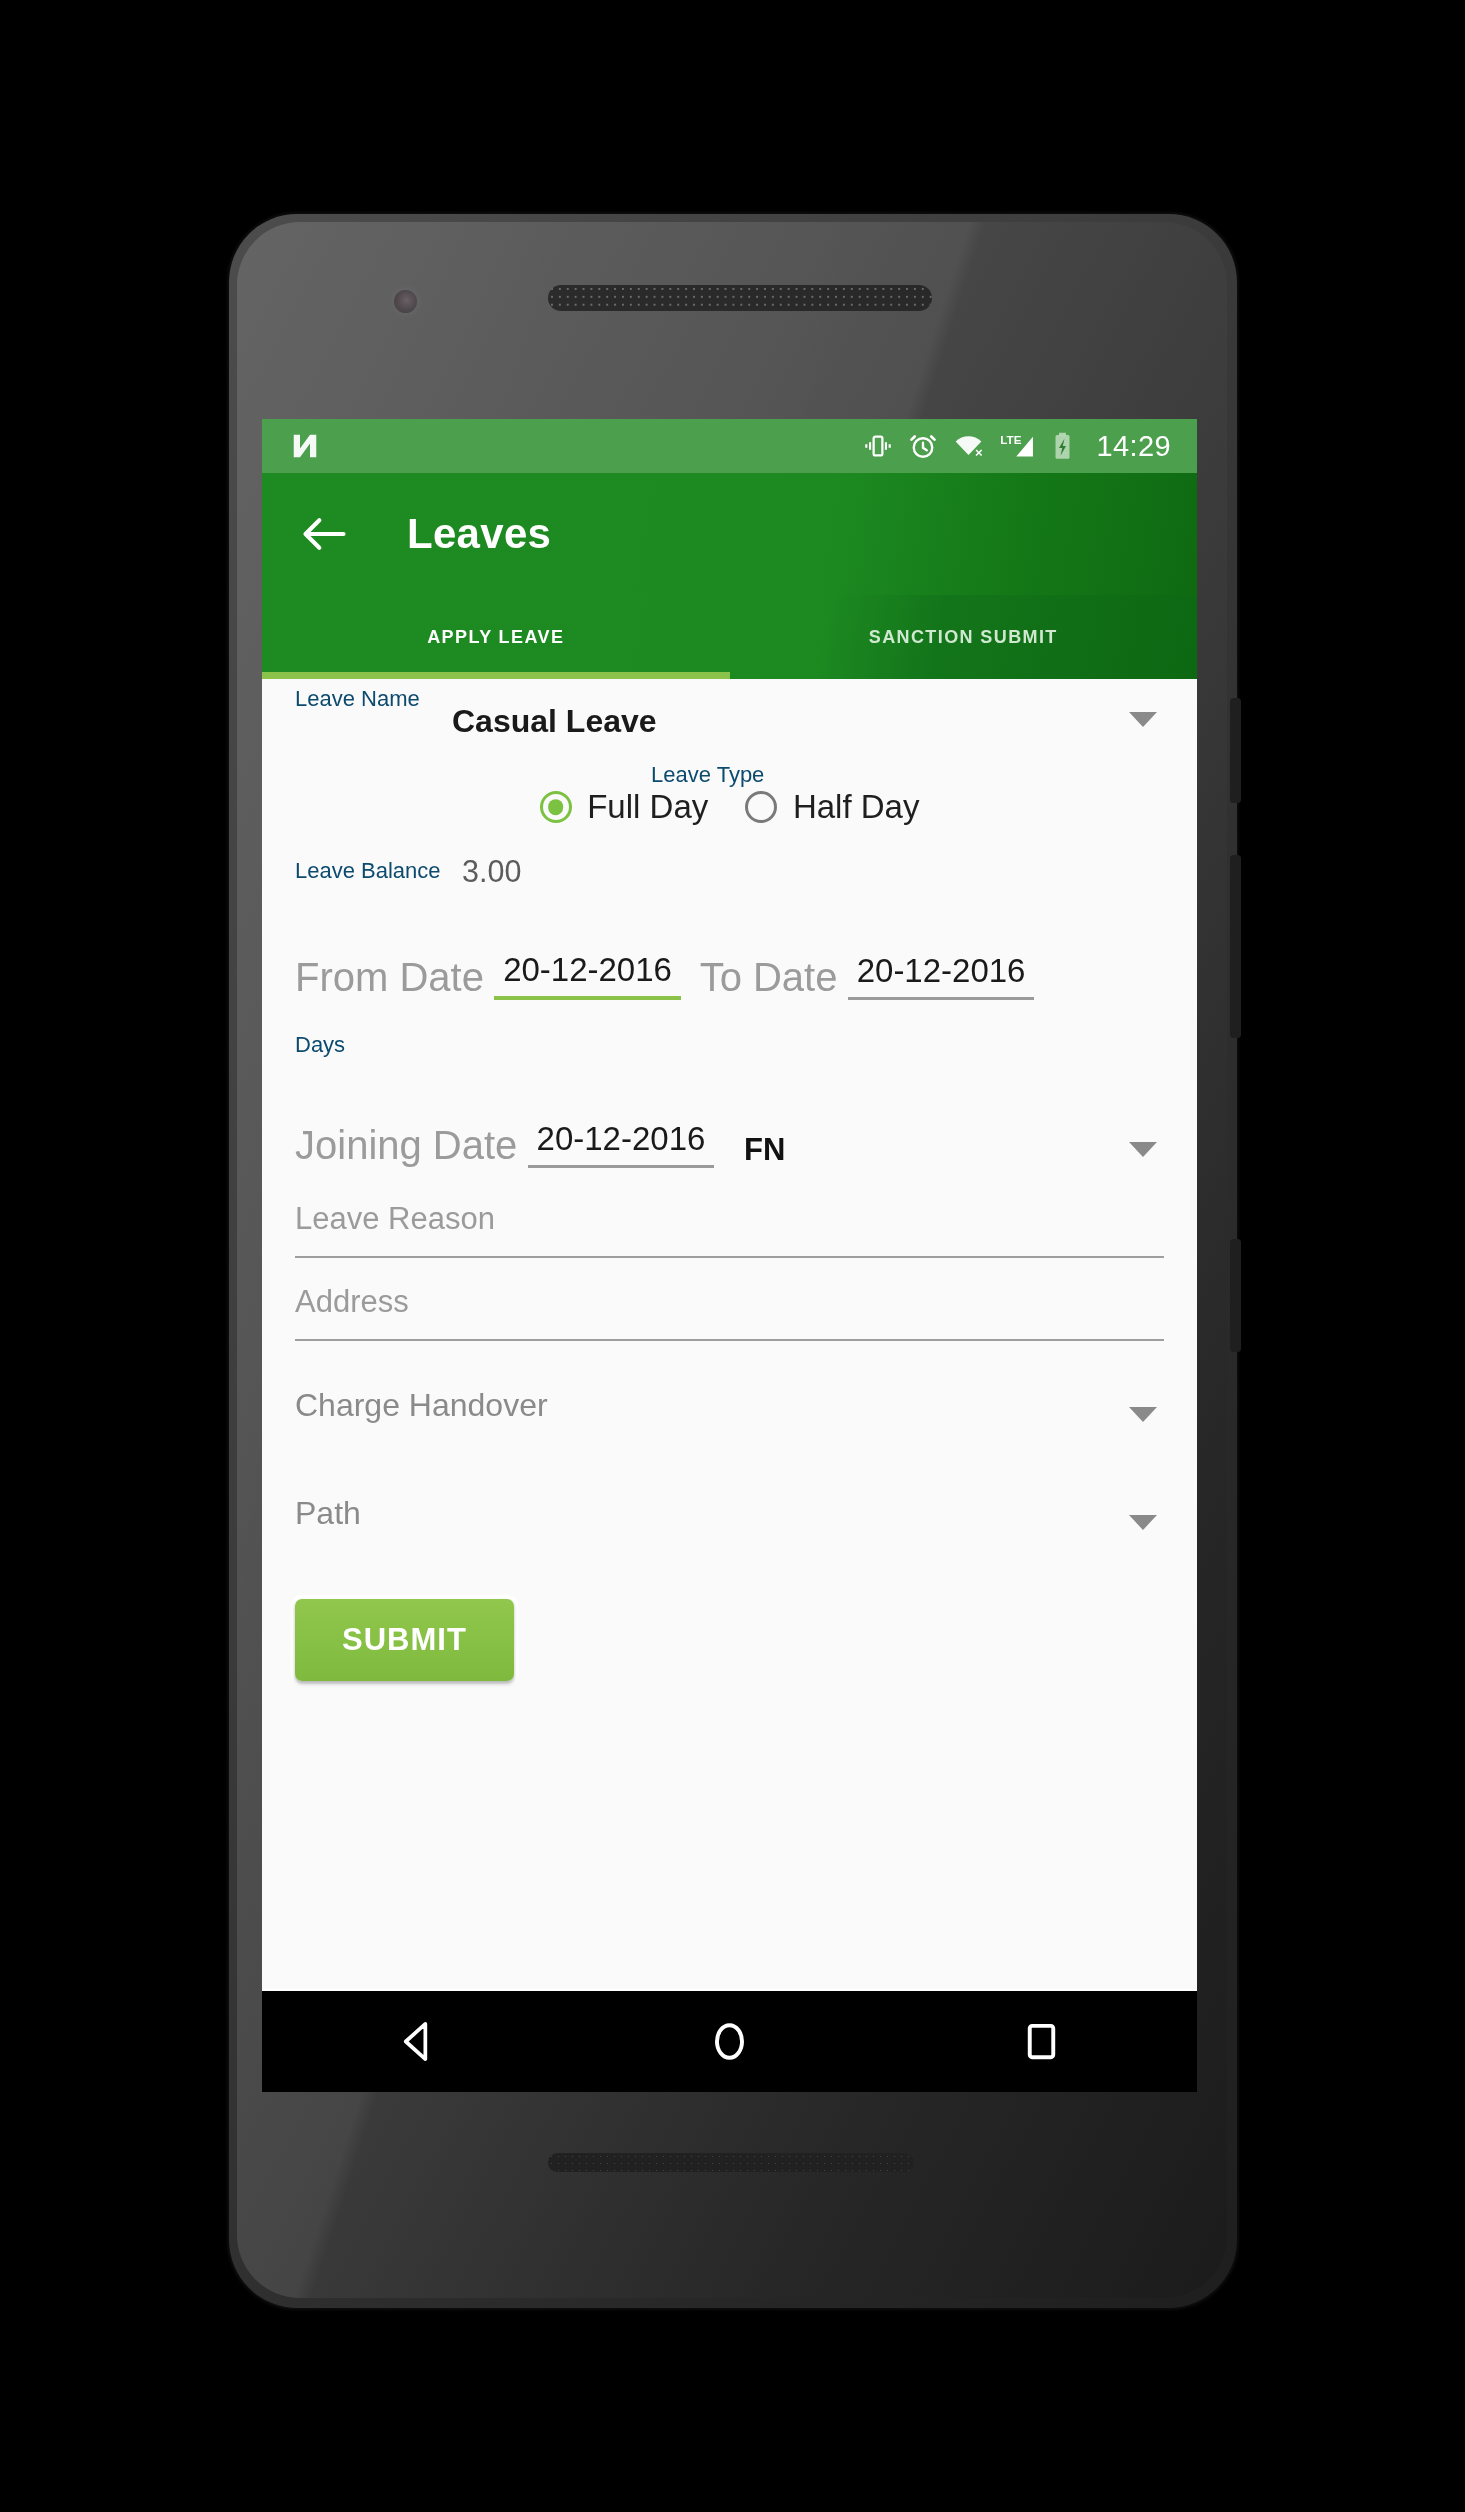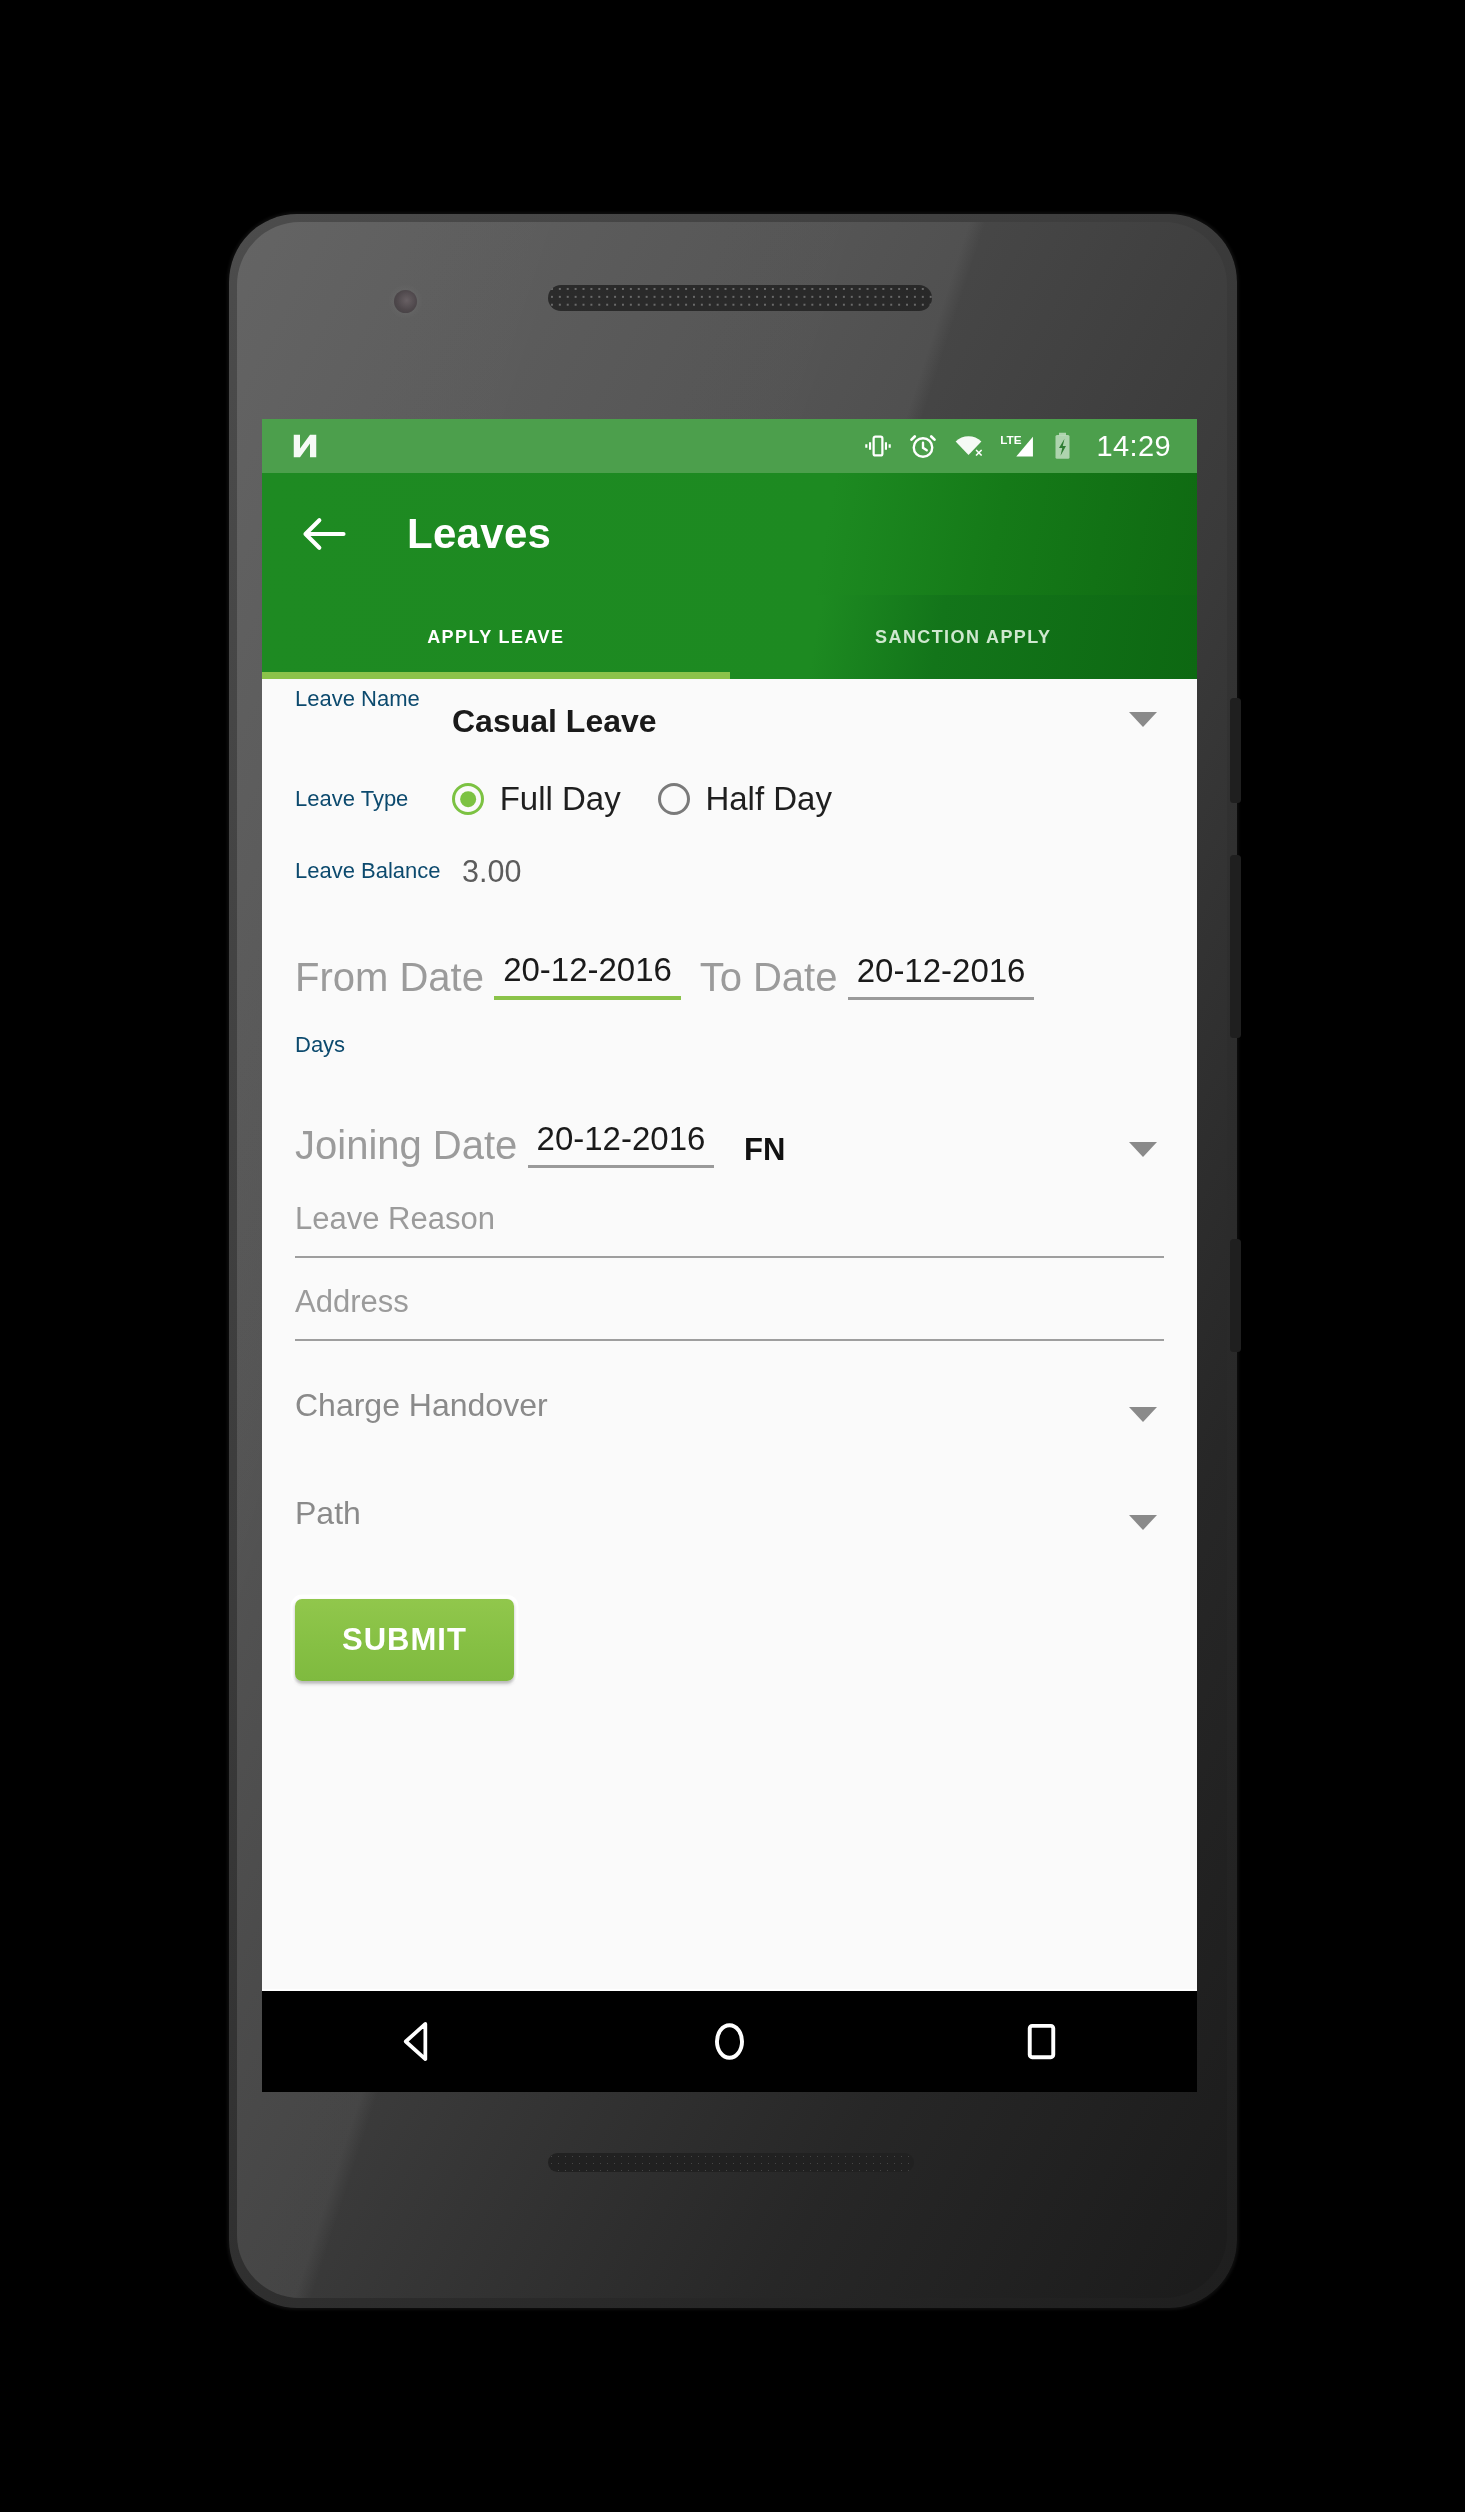--- a/index.html
+++ b/index.html
@@ -212,21 +212,21 @@
     cursor: pointer;
   }
 
   
   .row-leavename { height: 83px; align-items: center; }
   .row-leavename .flabel { position: absolute; left: 0; top: 7px; }
   .row-leavename .fvalue-bold { position: absolute; left: 157px; top: 24.4px; }
   .row-leavename .caret { top: 33px; }
 
   
-  .row-leavetype { height: 74px; align-items: center; }
+  .row-leavetype { height: 74px; align-items: center; flex-direction: column; }
   .row-leavetype .flabel { width: 157px; }
   .radio-group { display: flex; align-items: center; gap: 37px; }
   .radio-item { display: flex; align-items: center; gap: 15.7px; cursor: pointer; }
   .radio {
     width: 32px; height: 32px;
     border-radius: 50%;
     border: 3.5px solid #7a7a7a;
     box-sizing: border-box;
     position: relative;
     flex: none;
@@ -413,21 +413,21 @@
       <div class="back-arrow">
         <svg width="49" height="38" viewBox="0 0 28 22">
           <path d="M11 3 L3 11 L11 19 M3 11 H25" fill="none" stroke="#fff" stroke-width="2.4" stroke-linecap="round" stroke-linejoin="round"></path>
         </svg>
       </div>
       <div class="appbar-title">Leaves</div>
     </div>
 
     <div class="tabs">
       <div class="tab">APPLY LEAVE</div>
-      <div class="tab inactive">SANCTION APPLY</div>
+      <div class="tab inactive">SANCTION SUBMIT</div>
       <div class="tab-indicator"></div>
     </div>
 
     <div class="content">
 
       <div class="row row-leavename">
         <span class="flabel">Leave Name</span>
         <span class="fvalue-bold">Casual Leave</span>
         <span class="caret"></span>
       </div>

